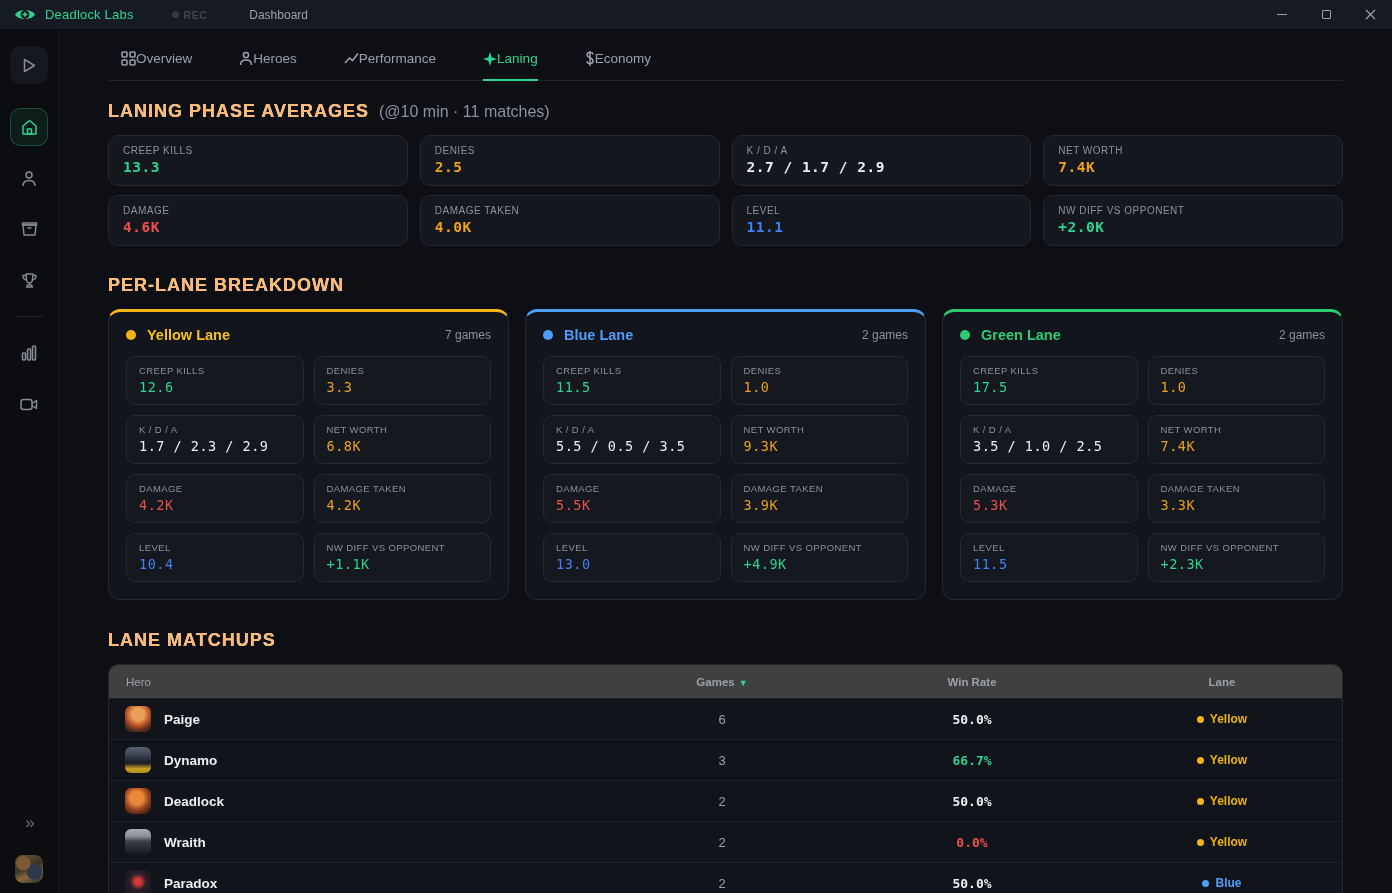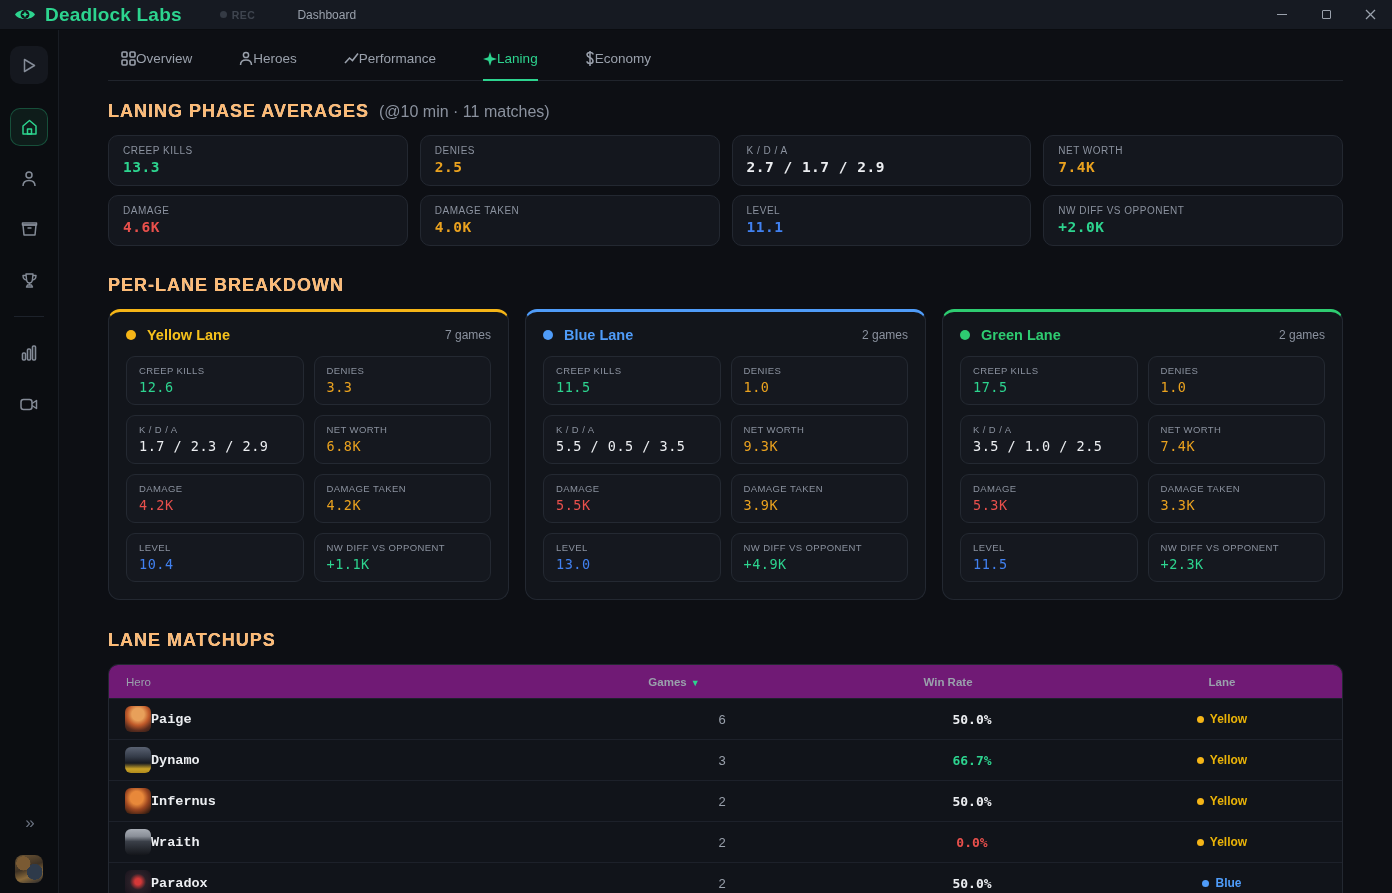--- a/index.html
+++ b/index.html
@@ -6,21 +6,21 @@
   html,body { width:1392px; height:893px; overflow:hidden; }
   body {
     background:#0d0f14; color:#e9ebee;
     font-family:"Liberation Sans", sans-serif;
     -webkit-font-smoothing:antialiased;
   }
 
   
   .titlebar{height:30px;background:#161a22;display:flex;align-items:center;padding:0 0 0 14px;border-bottom:1px solid #0a0c10;}
   .logo{display:flex;align-items:center;gap:9px;}
-  .app-name{color:var(--c-brand);font-weight:bold;font-size:19px;letter-spacing:.2px;}
+  .app-name{color:var(--c-brand);font-weight:normal;font-size:13px;letter-spacing:.2px;}
   .rec{display:flex;align-items:center;gap:5px;margin-left:38px;color:#3f454f;font-size:10.5px;font-weight:bold;letter-spacing:.5px;}
   .rec-dot{width:7px;height:7px;border-radius:50%;background:#343a44;}
   .tb-page{margin-left:42px;color:#9aa1ac;font-size:12px;}
   .win-controls{margin-left:auto;display:flex;height:30px;}
   .win-btn{width:44px;height:30px;display:flex;align-items:center;justify-content:center;color:#9aa1ac;}
   .ic-min{width:10px;height:1px;background:#9aa1ac;display:block;}
   .ic-max{width:9px;height:9px;border:1px solid #9aa1ac;display:block;border-radius:1px;}
 
   
   .shell{display:flex;height:863px;}
@@ -69,26 +69,26 @@
   .lane-games{margin-left:auto;font-size:12px;color:#8b929f;}
   .mini-grid{display:grid;grid-template-columns:1fr 1fr;gap:10px;}
   .mini-card{background:#15181f;border:1px solid #242932;border-radius:9px;padding:8px 12px 9px;}
   .mini-label{font-size:9.5px;color:#8b929f;letter-spacing:.4px;margin-bottom:3px;white-space:nowrap;}
   .mini-value{font-family:"DejaVu Sans Mono",monospace;font-weight:normal;font-size:13.5px;letter-spacing:.5px;white-space:nowrap;}
 
   
   .match-section{margin-top:30px;}
   .table{margin-top:13px;border:1px solid #232831;border-radius:10px;background:#11141a;overflow:hidden;}
   .t-row{display:grid;grid-template-columns:1fr 240px 260px 240px;align-items:center;}
-  .t-header{background:#701a75;height:33px;font-size:11.5px;color:#9aa1ac;font-weight:bold;gap:24px;}
+  .t-header{background:#404040;height:33px;font-size:11.5px;color:#9aa1ac;font-weight:bold;}
   .t-header .th-hero{padding-left:17px;text-align:left;font-weight:normal;}
   .th{text-align:center;}
   .sort-ic{color:var(--c-green);font-size:9px;margin-left:4px;}
   .t-body .t-row{height:41px;border-top:1px solid #1d212a;}
-  .cell-hero{display:flex;align-items:center;padding-left:16px;font-family:Liberation Mono, monospace;}
+  .cell-hero{display:flex;align-items:center;gap:13px;padding-left:16px;}
   .hero-avatar{width:26px;height:26px;border-radius:6px;flex-shrink:0;}
   .hero-name{font-size:13.5px;font-weight:bold;color:#eceef1;}
   .cell-games{text-align:center;color:#9aa1ac;font-size:13px;}
   .cell-win{text-align:center;font-family:"DejaVu Sans Mono",monospace;font-weight:bold;font-size:13px;}
   .cell-lane{display:flex;align-items:center;justify-content:center;gap:6px;font-size:12px;font-weight:bold;}
   .lane-cell-dot{width:7px;height:7px;border-radius:50%;}
 
   .avatar-paige{background:radial-gradient(circle at 50% 32%,#e8a05a 0 28%,#c05a2a 50%,#5a2c1e 75%,#2a1a14 100%);}
   .avatar-dynamo{background:linear-gradient(180deg,#5a6272 0%,#343b48 38%,#171a21 62%,#c9a227 84%,#b08b1c 100%);}
   .avatar-infernus{background:radial-gradient(circle at 45% 38%,#e8883a 0 30%,#9a4520 55%,#3a1f12 85%,#1f120c 100%);}
@@ -442,21 +442,21 @@
         <div class="cell-games">3</div>
         <div class="cell-win val-green">66.7%</div>
         <div class="cell-lane">
           <span class="lane-cell-dot" style="background: rgb(245, 181, 23);"></span>
           <span style="color: rgb(234, 179, 8);">Yellow</span>
         </div>
       </div>
             <div class="t-row">
         <div class="cell-hero">
           <span class="hero-avatar avatar-infernus"></span>
-          <span class="hero-name">Infernus</span>
+          <span class="hero-name">Deadlock</span>
         </div>
         <div class="cell-games">2</div>
         <div class="cell-win val-white">50.0%</div>
         <div class="cell-lane">
           <span class="lane-cell-dot" style="background: rgb(245, 181, 23);"></span>
           <span style="color: rgb(234, 179, 8);">Yellow</span>
         </div>
       </div>
             <div class="t-row">
         <div class="cell-hero">

